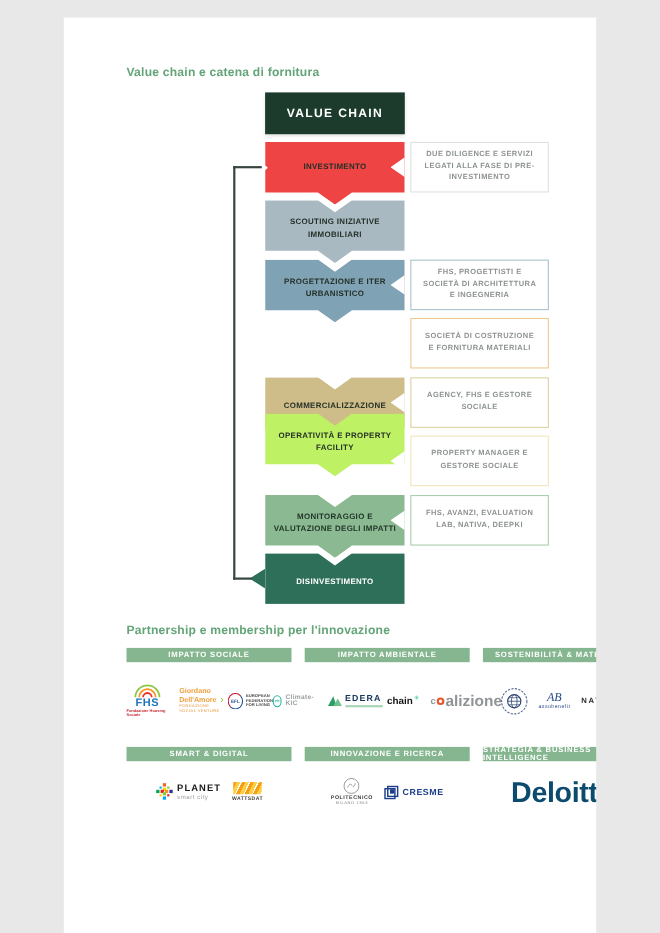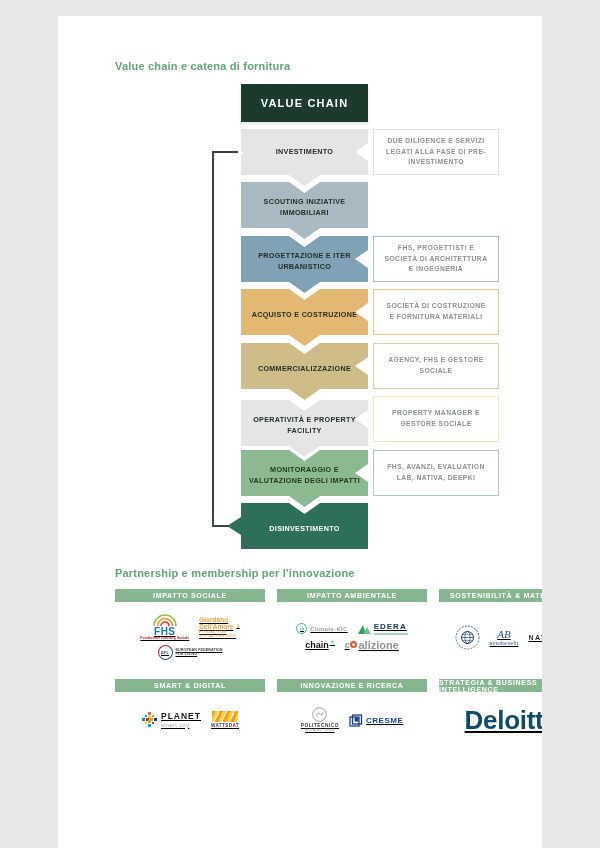--- a/index.html
+++ b/index.html
@@ -10,62 +10,59 @@
   .vc-head{background:#1d3b2d;color:#ffffff;}
   .pt-head{background:#ffffff;color:#1d3b2d;border:2px solid #1d3b2d;}
   .step{box-sizing:border-box;z-index:1;}
   .step-label{position:absolute;left:0;right:0;display:flex;align-items:center;justify-content:center;text-align:center;font-size:7.2px;font-weight:800;letter-spacing:0.3px;line-height:1.5;padding:0 7px;box-sizing:border-box;}
   .partner-box{display:flex;align-items:center;justify-content:center;text-align:center;background:#ffffff;box-sizing:border-box;font-size:6.8px;font-weight:600;color:#8d938f;letter-spacing:0.4px;line-height:1.55;padding:3px 9px;z-index:1;}
   .pointer{width:13px;height:18px;background:#ffffff;clip-path:polygon(100% 0,100% 100%,0 50%);z-index:2;}
   .conn{background:#37443f;z-index:3;}
   .conn-arrow{width:9px;height:9px;border-top:2px solid #ffffff;border-right:2px solid #ffffff;transform:rotate(45deg);z-index:4;}
   .tail{width:14px;height:18px;clip-path:polygon(100% 0,100% 100%,0 50%);z-index:2;}
   .cat-bar{display:flex;align-items:center;justify-content:center;height:13px;background:#85b690;color:#ffffff;font-size:7px;font-weight:800;letter-spacing:0.7px;}
-  .logo-area{display:flex;flex-direction:column;align-items:center;justify-content:center;gap:4px;text-decoration:underline;}
+  .logo-area{display:flex;align-items:center;justify-content:center;gap:4px;}
   .logo-row{display:flex;align-items:center;justify-content:center;gap:10px;}
   .logo{display:flex;align-items:center;gap:3px;}
   .lcol{display:flex;flex-direction:column;align-items:center;line-height:1.1;}
   .pagenum{font-size:10px;color:#3d3d3d;}
   svg{display:block;}
 </style>
 </head>
 <body>
 
 <div class="sheet" id="sheet">
   <div class="abs sec-title" style="left:57px;top:44px;">Value chain e catena di fornitura</div>
 
   <div class="abs col-head vc-head" style="left:183px;top:68px;width:127px;height:38px;">VALUE CHAIN</div>
 
   <div class="abs sec-title" style="left:57px;top:551px;">Partnership e membership per l'innovazione</div>
 
   <div class="abs pagenum" style="left:536px;top:786px;">9</div>
-<div class="abs step" style="left: 183px; top: 113px; width: 127px; height: 57px; background: #e5e5e5; clip-path: polygon(0px 0px, 127px 0px, 127px 46px, 79px 46px, 63.5px 57px, 48px 46px, 0px 46px);">
+<div class="abs step" style="left: 183px; top: 113px; width: 127px; height: 57px; background: #ef4444; clip-path: polygon(0px 0px, 127px 0px, 127px 46px, 79px 46px, 63.5px 57px, 48px 46px, 0px 46px);">
       <div class="step-label" style="top: 0px; height: 46px; color: rgb(37, 48, 40); padding-top: 0px;">INVESTIMENTO</div>
     </div>
     <div class="abs partner-box" style="left: 315px; top: 113px; width: 126px; height: 46px; border: 1.5px solid rgb(223, 225, 221);">DUE DILIGENCE E SERVIZI LEGATI ALLA FASE DI PRE-INVESTIMENTO</div>
     <div class="abs pointer" style="left: 297px; top: 127px;"></div>
     <div class="abs step" style="left: 183px; top: 166px; width: 127px; height: 57px; background: rgb(168, 185, 194); clip-path: polygon(0px 0px, 48px 0px, 63.5px 11px, 79px 0px, 127px 0px, 127px 46px, 79px 46px, 63.5px 57px, 48px 46px, 0px 46px);">
       <div class="step-label" style="top: 0px; height: 46px; color: rgb(37, 48, 40); padding-top: 6px;">SCOUTING INIZIATIVE IMMOBILIARI</div>
     </div>
     <div class="abs step" style="left: 183px; top: 220px; width: 127px; height: 57px; background: rgb(127, 162, 180); clip-path: polygon(0px 0px, 48px 0px, 63.5px 11px, 79px 0px, 127px 0px, 127px 46px, 79px 46px, 63.5px 57px, 48px 46px, 0px 46px);">
       <div class="step-label" style="top: 0px; height: 46px; color: rgb(37, 48, 40); padding-top: 6px;">PROGETTAZIONE E ITER URBANISTICO</div>
     </div>
     <div class="abs partner-box" style="left: 315px; top: 220px; width: 126px; height: 46px; border: 1.5px solid rgb(169, 195, 206);">FHS, PROGETTISTI E SOCIETÀ DI ARCHITETTURA E INGEGNERIA</div>
     <div class="abs pointer" style="left: 297px; top: 234px;"></div>
-    <div class="abs step" style="left: 183px; top: 273px; width: 127px; height: 57px; background: rgb(226, 184, 115); clip-path: polygon(0px 0px, 48px 0px, 63.5px 11px, 79px 0px, 127px 0px, 127px 46px, 79px 46px, 63.5px 57px, 48px 46px, 0px 46px);">
-      <div class="step-label" style="top: 0px; height: 46px; color: rgb(37, 48, 40); padding-top: 6px;">ACQUISTO E COSTRUZIONE</div>
-    </div>
     <div class="abs partner-box" style="left: 315px; top: 273px; width: 126px; height: 46px; border: 1.5px solid rgb(237, 202, 143);">SOCIETÀ DI COSTRUZIONE E FORNITURA MATERIALI</div>
     <div class="abs pointer" style="left: 297px; top: 287px;"></div>
     <div class="abs step" style="left: 183px; top: 327px; width: 127px; height: 57px; background: rgb(206, 189, 136); clip-path: polygon(0px 0px, 48px 0px, 63.5px 11px, 79px 0px, 127px 0px, 127px 46px, 79px 46px, 63.5px 57px, 48px 46px, 0px 46px);">
       <div class="step-label" style="top: 0px; height: 46px; color: rgb(37, 48, 40); padding-top: 6px;">COMMERCIALIZZAZIONE</div>
     </div>
     <div class="abs partner-box" style="left: 315px; top: 327px; width: 126px; height: 46px; border: 1.5px solid rgb(221, 209, 164);">AGENCY, FHS E GESTORE SOCIALE</div>
     <div class="abs pointer" style="left: 297px; top: 341px;"></div>
-    <div class="abs step" style="left: 183px; top: 384px; width: 127px; height: 57px; background: #e5e5e5; clip-path: polygon(0px 0px, 48px 0px, 63.5px 11px, 79px 0px, 127px 0px, 127px 46px, 79px 46px, 63.5px 57px, 48px 46px, 0px 46px);">
+    <div class="abs step" style="left: 183px; top: 360px; width: 127px; height: 57px; background: #bef264; clip-path: polygon(0px 0px, 48px 0px, 63.5px 11px, 79px 0px, 127px 0px, 127px 46px, 79px 46px, 63.5px 57px, 48px 46px, 0px 46px);">
       <div class="step-label" style="top: 0px; height: 46px; color: rgb(37, 48, 40); padding-top: 6px;">OPERATIVITÀ E PROPERTY FACILITY</div>
     </div>
     <div class="abs partner-box" style="left: 315px; top: 380px; width: 126px; height: 46px; border: 1.5px solid rgb(240, 230, 185);">PROPERTY MANAGER E GESTORE SOCIALE</div>
     <div class="abs pointer" style="left: 297px; top: 394px;"></div>
     <div class="abs step" style="left: 183px; top: 434px; width: 127px; height: 57px; background: rgb(139, 185, 145); clip-path: polygon(0px 0px, 48px 0px, 63.5px 11px, 79px 0px, 127px 0px, 127px 46px, 79px 46px, 63.5px 57px, 48px 46px, 0px 46px);">
       <div class="step-label" style="top: 0px; height: 46px; color: rgb(31, 52, 40); padding-top: 6px;">MONITORAGGIO E VALUTAZIONE DEGLI IMPATTI</div>
     </div>
     <div class="abs partner-box" style="left: 315px; top: 434px; width: 126px; height: 46px; border: 1.5px solid rgb(171, 206, 175);">FHS, AVANZI, EVALUATION LAB, NATIVA, DEEPKI</div>
     <div class="abs pointer" style="left: 297px; top: 448px;"></div>
     <div class="abs step" style="left: 183px; top: 487px; width: 127px; height: 46px; background: rgb(45, 111, 89); clip-path: polygon(0px 0px, 48px 0px, 63.5px 11px, 79px 0px, 127px 0px, 127px 46px, 0px 46px);">
@@ -135,21 +132,21 @@
         </div>
       </div>
       <div class="logo-row">
         <div class="logo" style="align-items: flex-start; gap: 1px;">
           <span style="font-size: 9px; font-weight: 800; color: rgb(20, 20, 20);">chain</span>
           <span style="font-size: 6px; color: rgb(45, 191, 160); transform: translateY(-2px);">✳</span>
         </div>
         <div class="logo" style="gap: 1px;">
           <span style="font-size: 8.5px; font-weight: 600; color: rgb(143, 148, 150);">c</span>
           <div style="width: 7px; height: 7px; border-radius: 50%; border: 2px solid rgb(232, 84, 46); box-sizing: border-box;"></div>
-          <span style="font-size: 11px; font-weight: 600; color: rgb(143, 148, 150);">alizione</span>
+          <span style="font-size: 14px; font-weight: 600; color: rgb(143, 148, 150);">alizione</span>
         </div>
       </div>
     </div>
     <div class="abs cat-bar" style="left: 381px; top: 573px; width: 150px;">SOSTENIBILITÀ &amp; MATERIALITÀ</div>
     <div class="abs logo-area" style="left: 381px; top: 588px; width: 150px; height: 66px;">
       <div class="logo-row">
         <div>
           <svg width="25" height="25" viewBox="0 0 25 25">
             <circle cx="12.5" cy="12.5" r="11.5" fill="none" stroke="#53698f" stroke-width="1" stroke-dasharray="2 1.2"></circle>
             <circle cx="12.5" cy="12.5" r="6" fill="none" stroke="#27406e" stroke-width="1"></circle>

